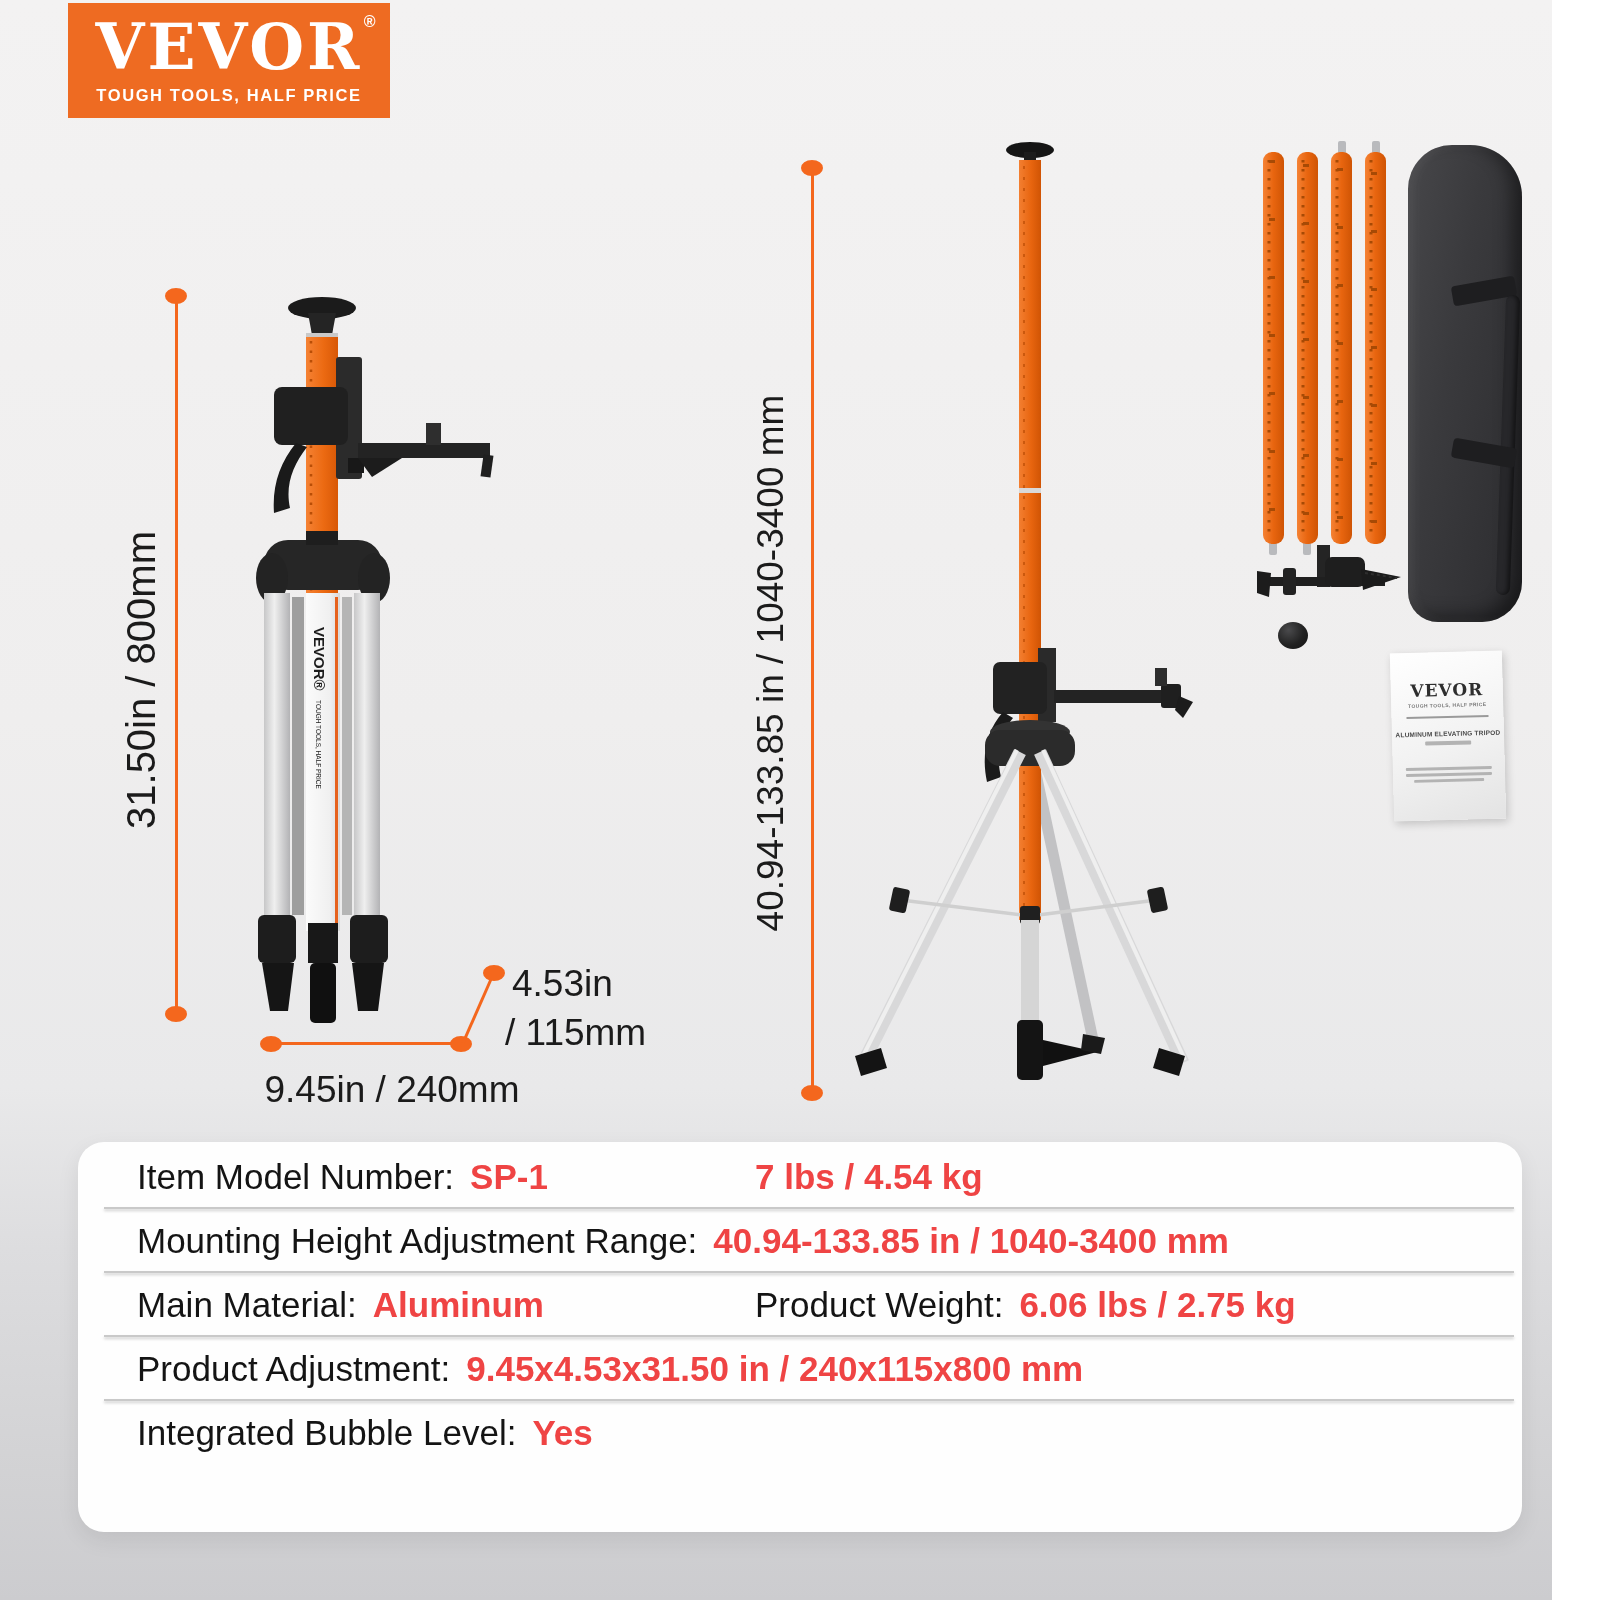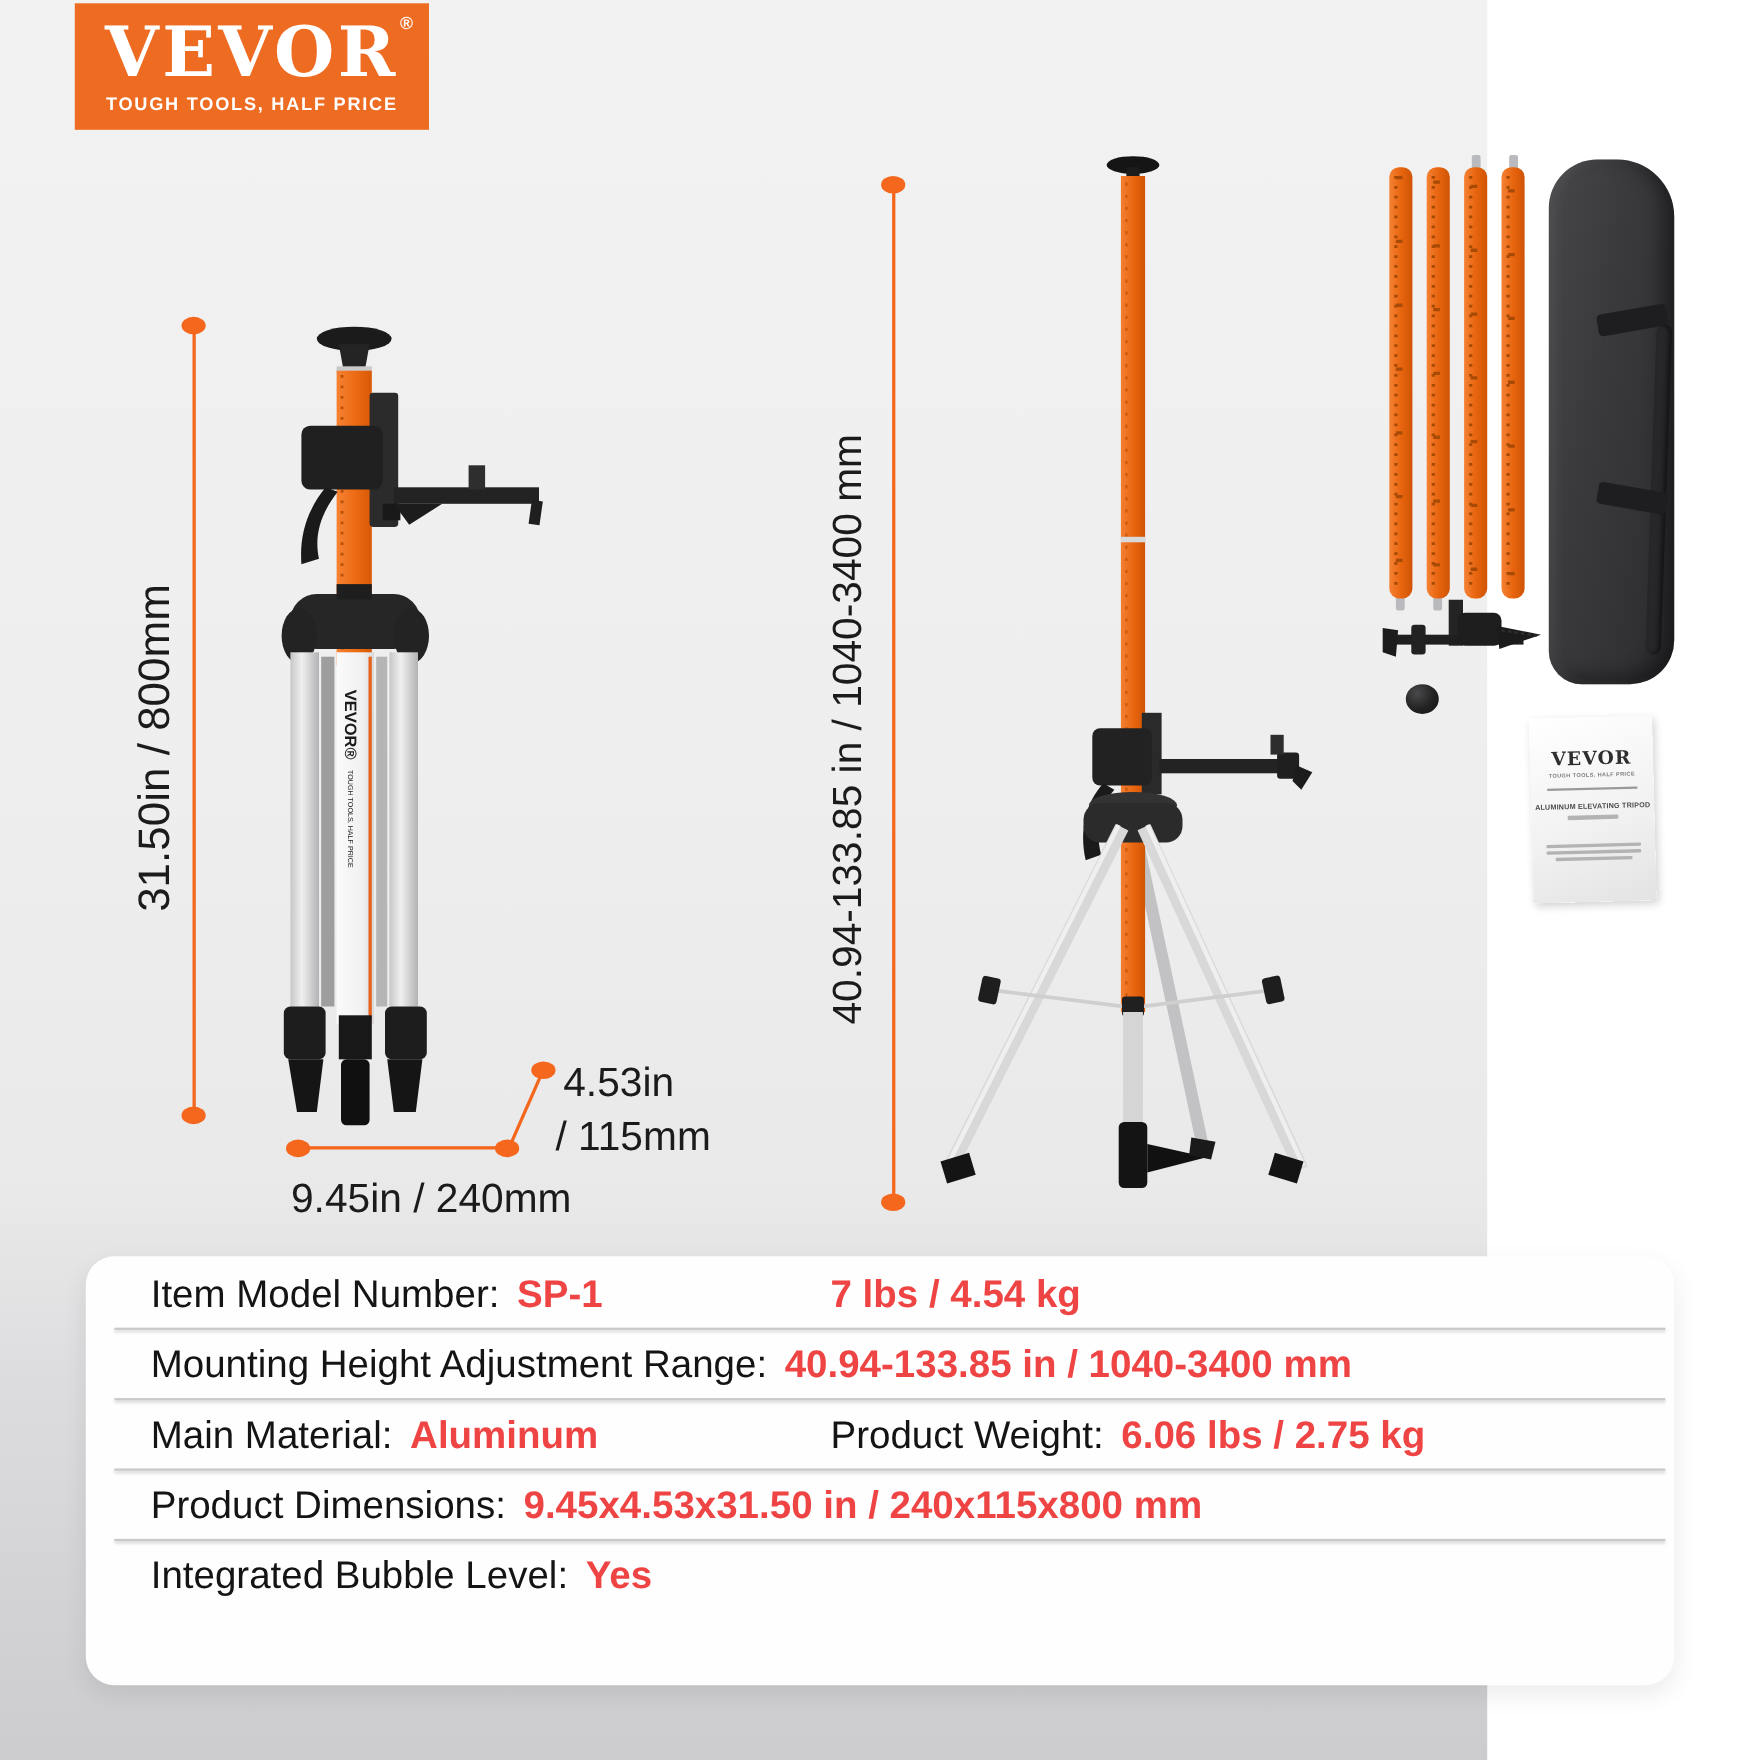--- a/index.html
+++ b/index.html
@@ -1,17 +1,17 @@
 <!DOCTYPE html>
 <html><head>
 <meta charset="utf-8">
 <style>
   html,body{margin:0;padding:0;}
   body{width:1600px;height:1600px;font-family:"Liberation Sans",sans-serif;overflow:hidden;}
-  .page{position:relative;width:1352px;height:1600px;
+  .page{position:relative;width:1552px;height:1600px;
         background:linear-gradient(180deg,#f3f2f2 0%,#efeeee 45%,#e9e9ea 68%,#dddddf 78%,#d2d2d4 92%,#cccccf 100%);}
 
   
   .logo{position:absolute;left:68px;top:3px;width:322px;height:115px;background:#ee6b22;
         display:flex;flex-direction:column;align-items:center;justify-content:center;}
   .logo-brand{color:#fff;font-family:"DejaVu Serif",serif;font-weight:bold;font-size:63px;
               letter-spacing:3px;line-height:1;position:relative;}
   .logo-reg{position:absolute;top:-2px;right:-16px;font-size:16px;font-family:"Liberation Sans",sans-serif;}
   .logo-tagline{color:#fff;font-size:16.5px;font-weight:bold;letter-spacing:1.6px;margin-top:7px;}
 
@@ -307,21 +307,21 @@
       </div>
       <div class="cell c2">
         <span class="spec-label">Product Weight:</span>
         <span class="spec-value">6.06 lbs / 2.75 kg</span>
       </div>
     </div>
 
 
     <div class="spec-row">
       <div class="cell c1">
-        <span class="spec-label">Product Dimensions:</span>
+        <span class="spec-label">Product Adjustment:</span>
         <span class="spec-value">9.45x4.53x31.50 in / 240x115x800 mm</span>
       </div>
     </div>
 
     <div class="spec-row">
       <div class="cell c1">
         <span class="spec-label">Integrated Bubble Level:</span>
         <span class="spec-value">Yes</span>
       </div>
     </div>

